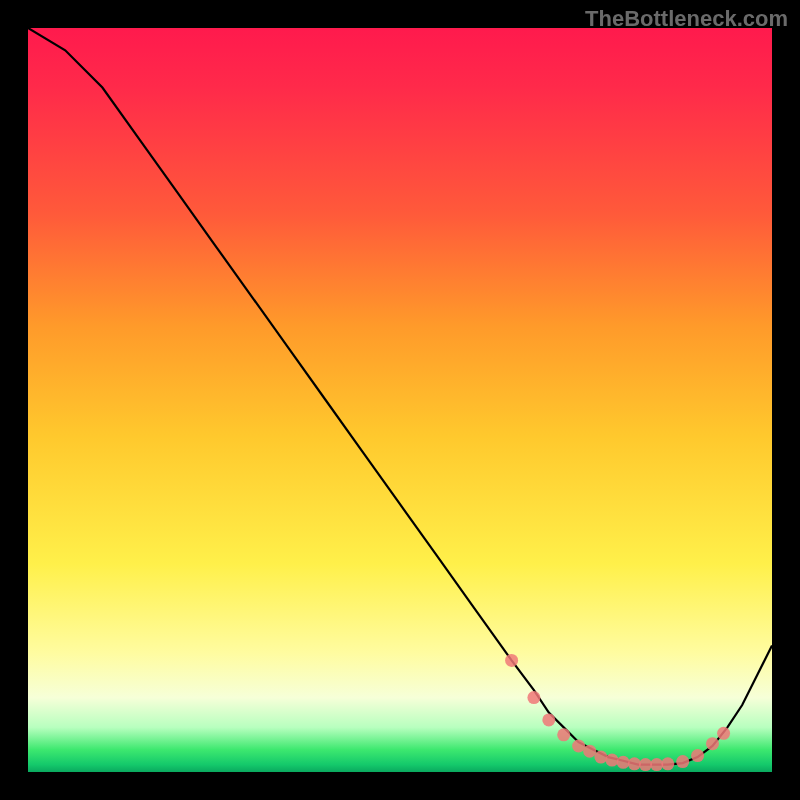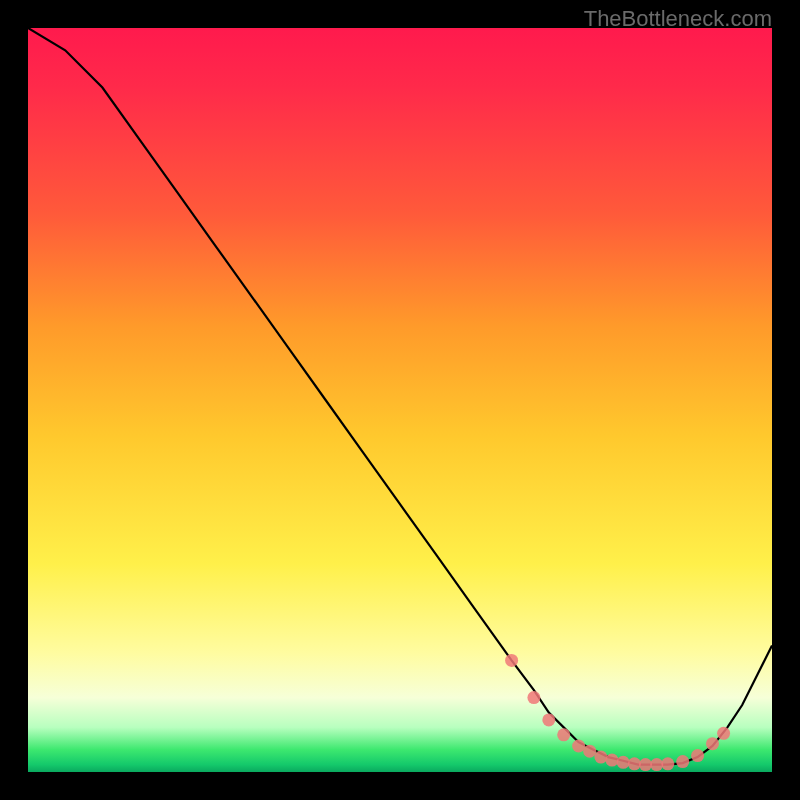--- a/index.html
+++ b/index.html
@@ -6,23 +6,23 @@
   body {
     width: 800px;
     height: 800px;
     background: #000;
     position: relative;
     font-family: Arial, sans-serif;
   }
   .watermark {
     position: absolute;
     top: 6px;
-    right: 28px;
+    right: 12px;
     font-size: 22px;
-    font-weight: normal;
+    font-weight: bold;
     color: #6a6a6a;
     z-index: 10;
   }
   .plot-area {
     position: absolute;
     left: 28px;
     top: 28px;
     width: 744px;
     height: 744px;
     overflow: hidden;

